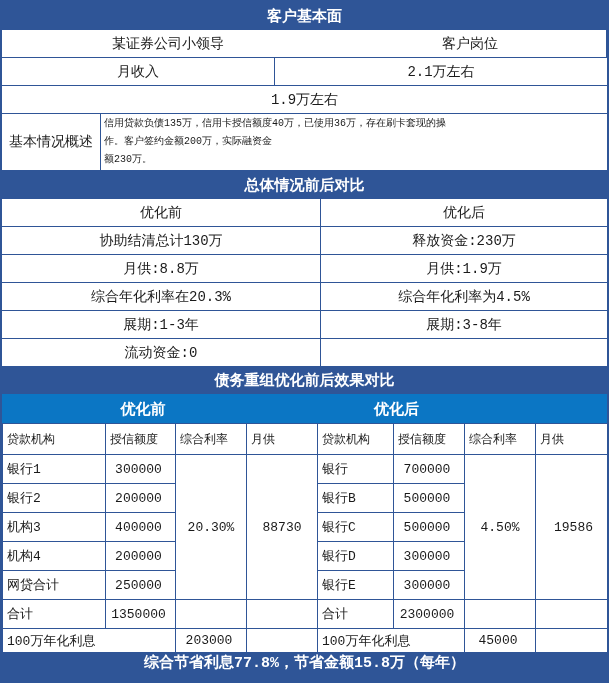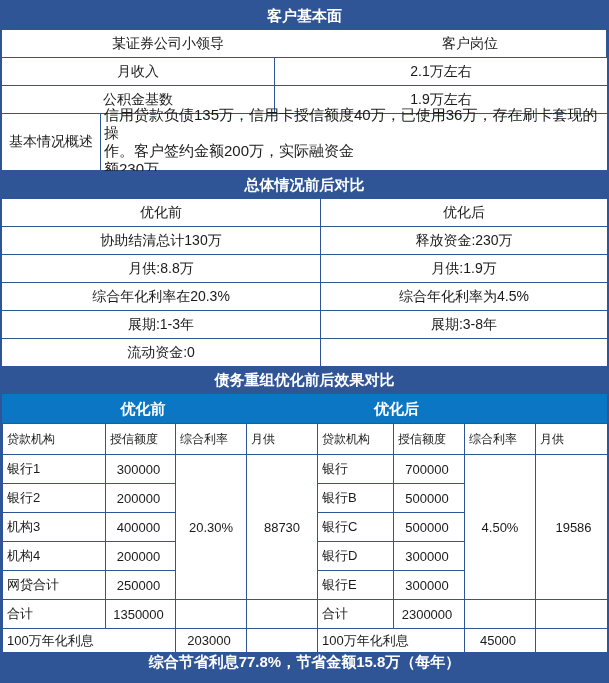--- a/index.html
+++ b/index.html
@@ -15,20 +15,21 @@
     color: var(--text);
   }
   .sheet {
     width: 609px;
     height: 683px;
     border: 2px solid var(--border);
     background: #fff;
     display: flex;
     flex-direction: column;
     overflow: hidden;
+    font-family: Liberation Mono, monospace;
   }
   .section-header {
     background: var(--headerBlue);
     color: #fff;
     font-weight: bold;
     font-size: 15px;
     display: flex;
     align-items: center;
     justify-content: center;
     flex: 0 0 auto;
@@ -56,21 +57,21 @@
   .s1-summary { height: 57px; }
   .s1-summary-label { flex: 0 0 99px; border-right: 1px solid var(--border); }
   .s1-summary-text {
     flex: 1 1 auto;
     display: flex;
     flex-direction: column;
     justify-content: center;
     text-align: left;
     padding-left: 3px;
     line-height: 18px;
-    font-size: 15px;
+    font-size: 10px;
   }
   
   .s2-row { height: 28px; }
   .s2-left { flex: 0 0 319px; border-right: 1px solid var(--border); }
   .s2-right { flex: 1 1 auto; }
   
   .s3-subheader {
     background: var(--subHeaderBlue);
     color: #fff;
     font-weight: bold;
@@ -134,21 +135,20 @@
 
   <div class="row s1-row">
     <div class="cell s1-value">某证券公司小领导</div>
     <div class="cell s1-label">客户岗位</div>
   </div>
   <div class="row s1-row">
     <div class="cell s1-label">月收入</div>
     <div class="cell s1-value">2.1万左右</div>
   </div>
   <div class="row s1-row">
-    <div class="cell s1-label">公积金基数</div>
     <div class="cell s1-value">1.9万左右</div>
   </div>
   <div class="row s1-summary">
     <div class="cell s1-summary-label">基本情况概述</div>
     <div class="s1-summary-text">
       <div>信用贷款负债135万，信用卡授信额度40万，已使用36万，存在刷卡套现的操</div>
       <div>作。客户签约金额200万，实际融资金</div>
       <div>额230万。</div>
     </div>
   </div>

